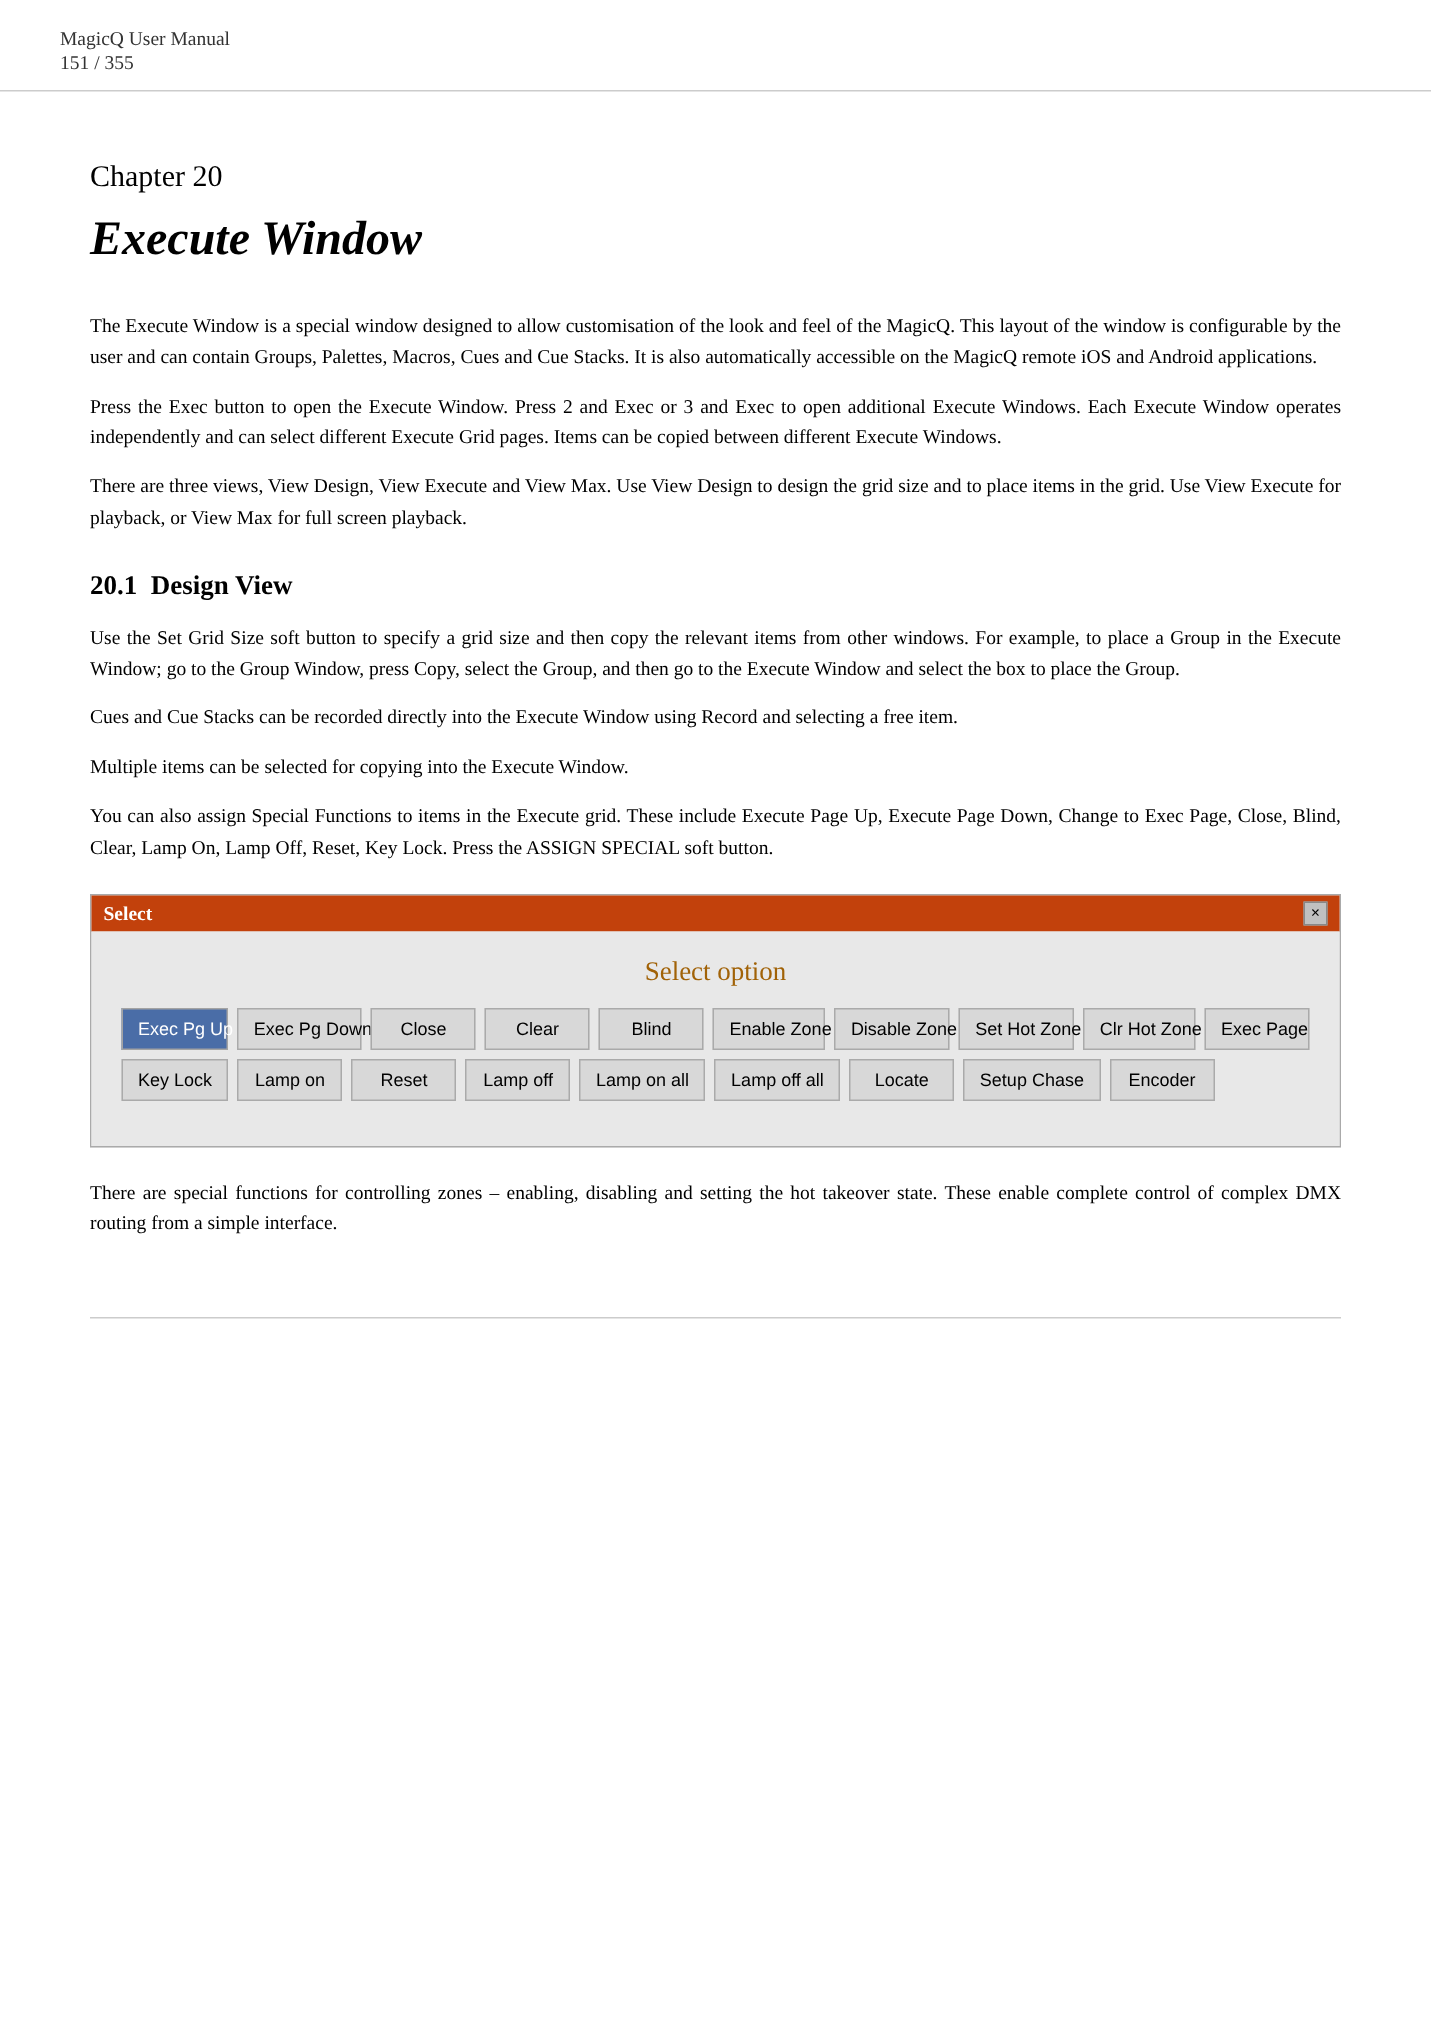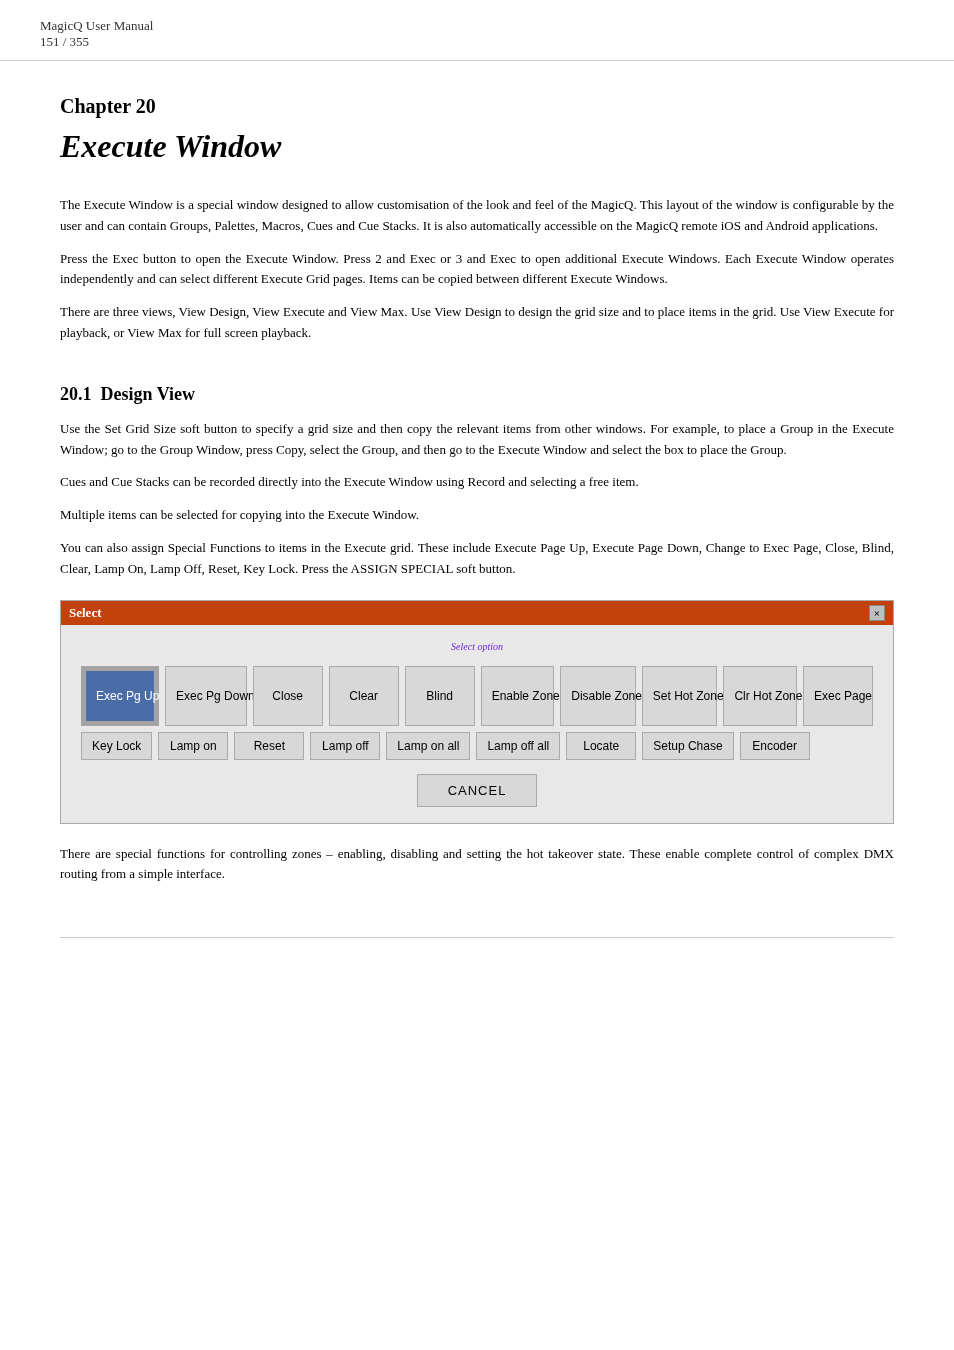--- a/index.html
+++ b/index.html
@@ -19,40 +19,40 @@
       font-size: 13px;
       color: #333;
       border-bottom: 1px solid #ccc;
       flex-direction: column;
     }
     .page-content {
       padding: 20px 60px 40px 60px;
     }
     .chapter-label {
       font-size: 20px;
-      font-weight: bold;
-      margin-top: 14px;
+      font-weight: normal;
+      margin-top: 26px;
       margin-bottom: 10px;
     }
     .chapter-title {
       font-size: 32px;
       font-weight: bold;
       margin-bottom: 30px;
       font-style: italic;
     }
     .body-text {
       font-size: 13px;
       line-height: 1.6;
       margin-bottom: 12px;
       text-align: justify;
     }
     .section-title {
       font-size: 18px;
       font-weight: bold;
-      margin-top: 40px;
+      margin-top: 24px;
       margin-bottom: 14px;
     }
     
     .dialog-container {
       border: 1px solid #aaa;
       background: #f0f0f0;
       margin: 20px 0;
     }
     .dialog-titlebar {
       background: #c2410c;
@@ -75,41 +75,40 @@
       align-items: center;
       justify-content: center;
       cursor: pointer;
     }
     .dialog-body {
       padding: 16px 20px;
       background: #e8e8e8;
     }
     .dialog-select-label {
       text-align: center;
-      font-size: 10px;
+      font-size: 18px;
       margin-bottom: 14px;
-      color: #6d28d9;
-      font-style: italic;
+      color: #a16207;
     }
     .dialog-grid {
       display: flex;
       flex-direction: column;
       gap: 6px;
       margin-bottom: 14px;
     }
     .dialog-row {
       display: flex;
       gap: 6px;
       justify-content: flex-start;
     }
     .btn-blue {
       background: #4a6da7;
       color: #fff;
-      border: 5px solid #a3a3a3;
-      padding: 18px 10px;
+      border: 1px solid #a3a3a3;
+      padding: 6px 10px;
       font-size: 12px;
       cursor: pointer;
       min-width: 70px;
       text-align: center;
       white-space: nowrap;
     }
     .btn-gray {
       background: #d8d8d8;
       color: #000;
       border: 1px solid #aaa;
@@ -191,23 +190,20 @@
             <button class="btn-gray">Lamp on</button>
             <button class="btn-gray">Reset</button>
             <button class="btn-gray">Lamp off</button>
             <button class="btn-gray">Lamp on all</button>
             <button class="btn-gray">Lamp off all</button>
             <button class="btn-gray">Locate</button>
             <button class="btn-gray">Setup Chase</button>
             <button class="btn-gray">Encoder</button>
           </div>
       </div>
-      <div class="dialog-cancel-row">
-        <button class="btn-cancel">CANCEL</button>
-      </div>
     </div>
   </div>
 
   <p class="body-text">There are special functions for controlling zones – enabling, disabling and setting the hot takeover state. These enable complete control of complex DMX routing from a simple interface.</p>
 
 </div>
 
 <div class="page-footer"></div>
 
 </body></html>

